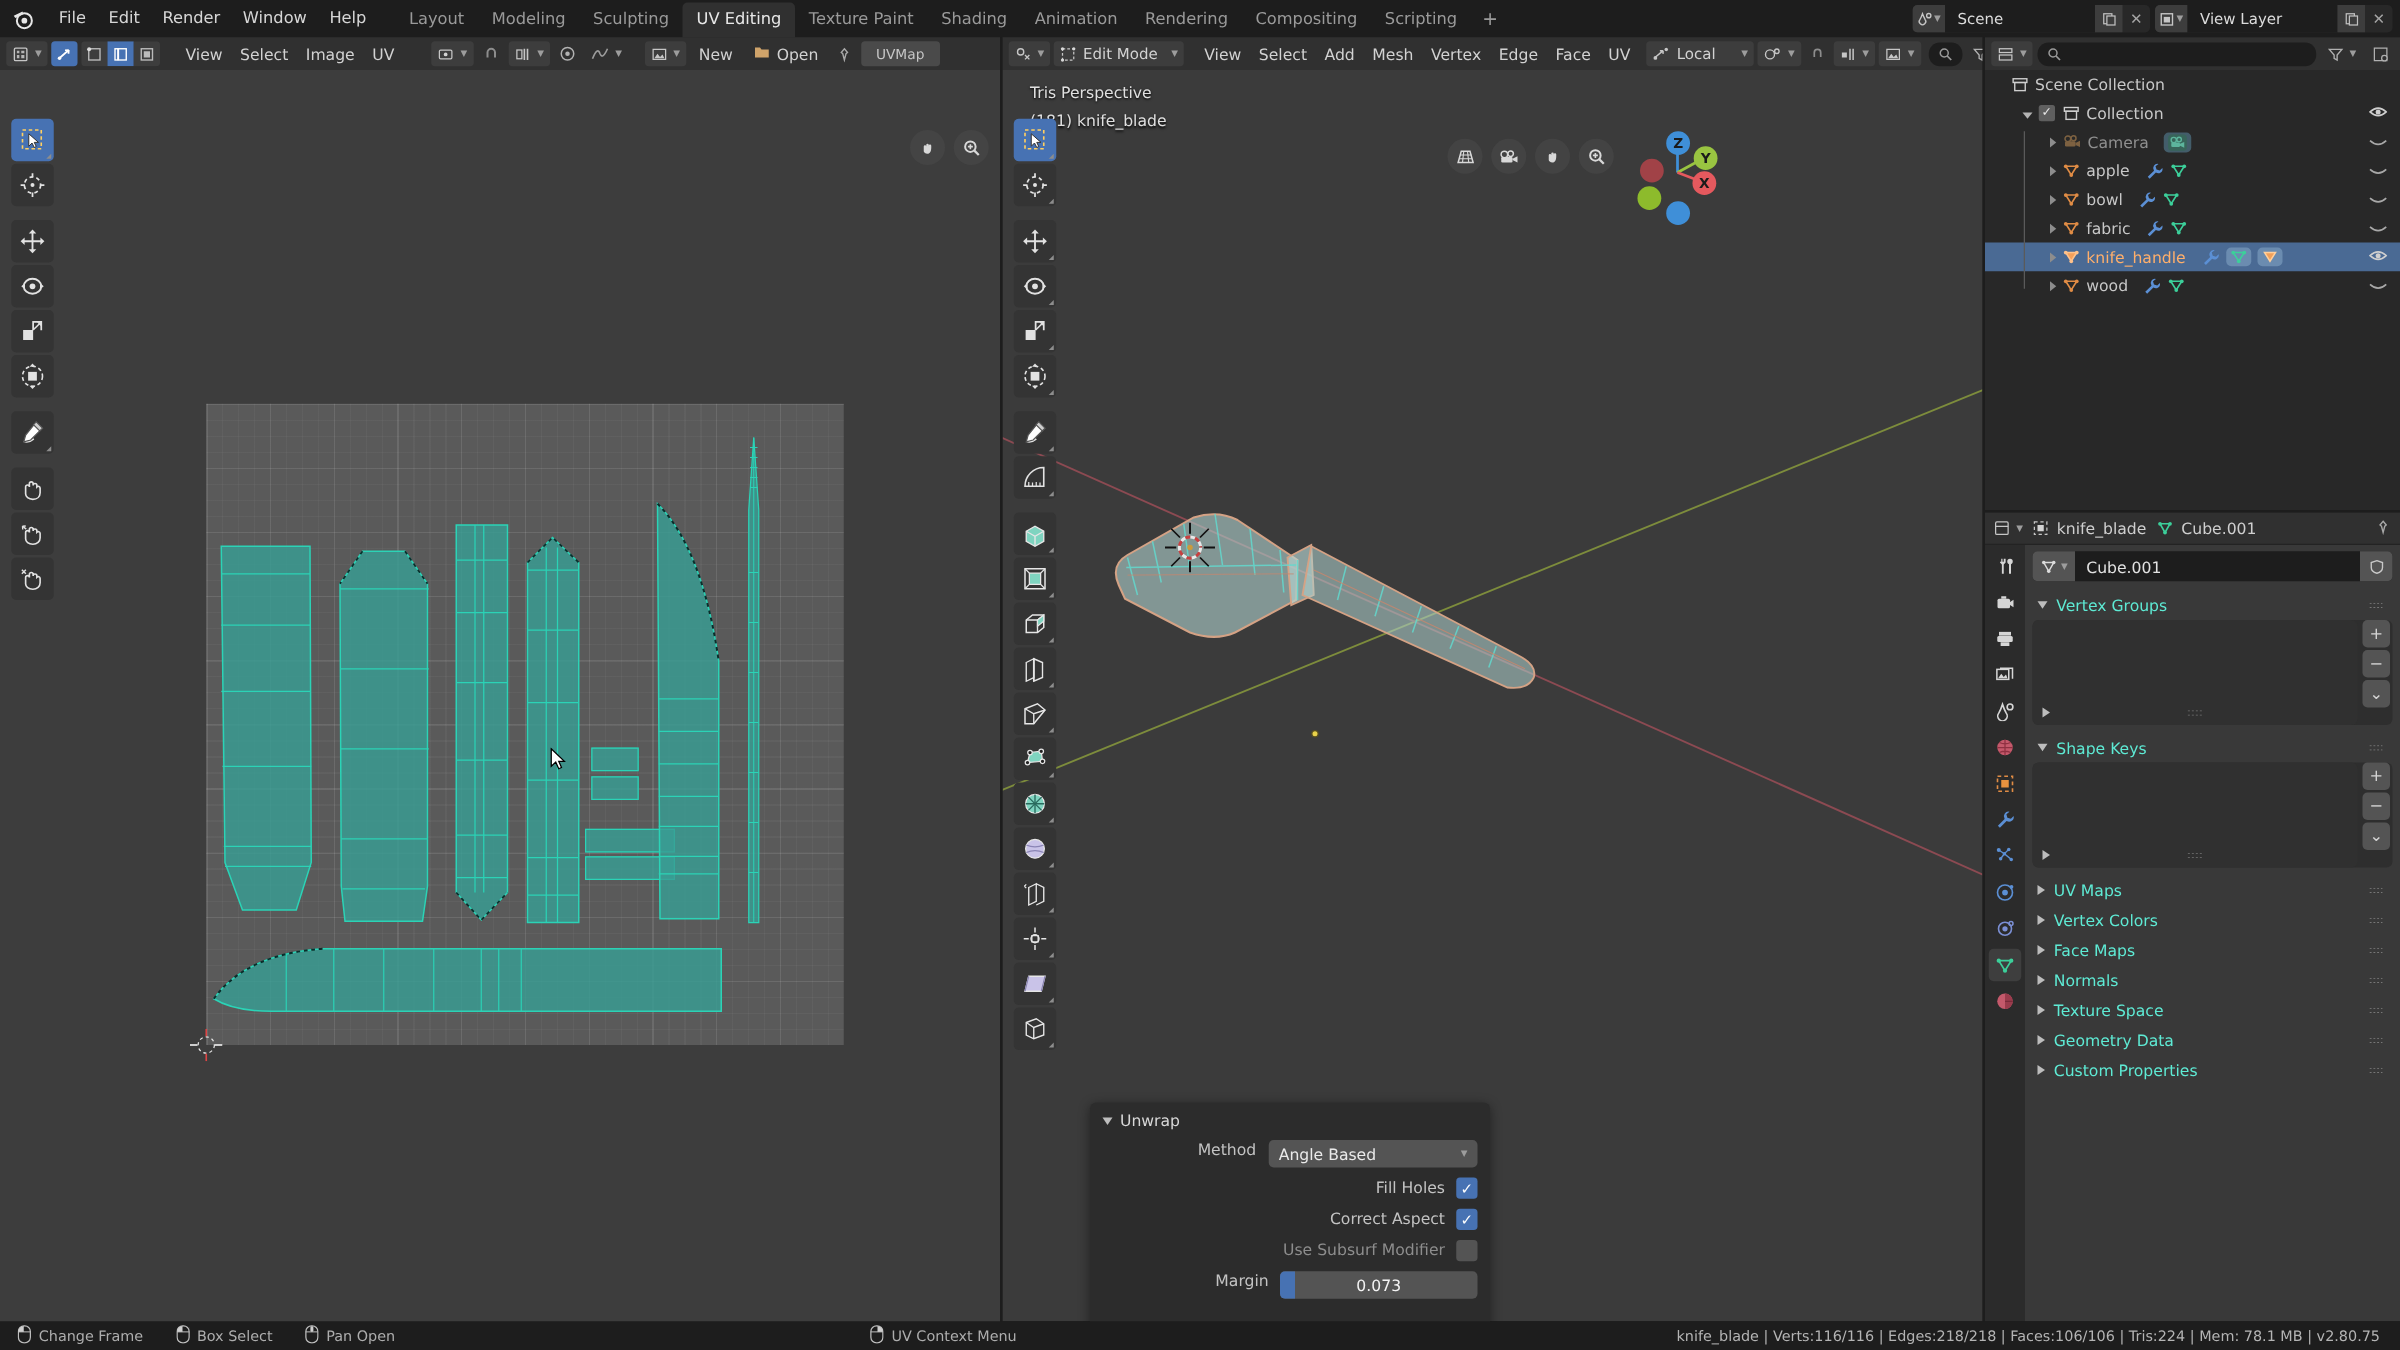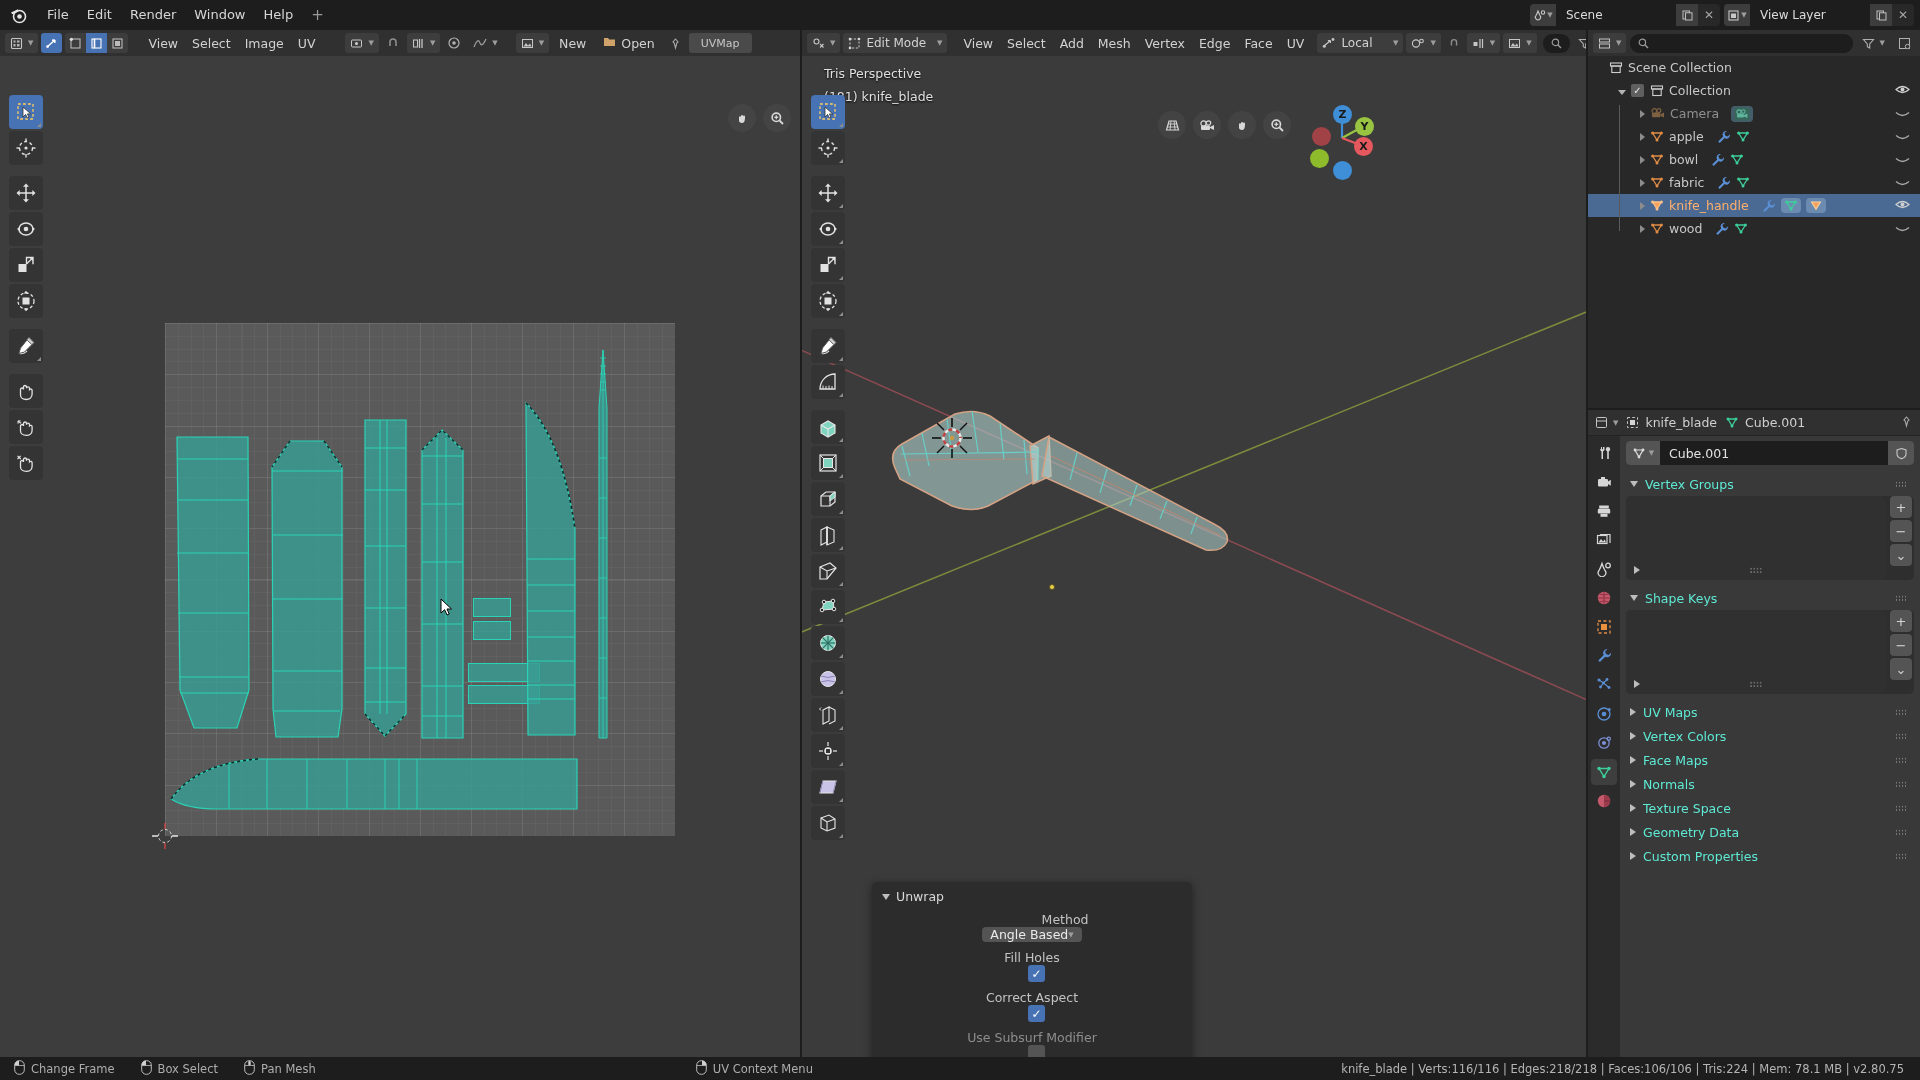--- a/index.html
+++ b/index.html
@@ -149,21 +149,21 @@
 
   
   #unwrap-panel {
     position:absolute; left:872px; top:882px; width:320px; height:196px;
     background:#2c2c2c; border-radius:5px; padding:7px 10px;
     box-shadow:0 2px 9px rgba(0,0,0,.45);
   }
   .panel-title { font-size:12.5px; color:#d8d8d8; display:flex; align-items:center; gap:6px; }
   .tri-down { width:0;height:0;border-left:4.5px solid transparent;border-right:4.5px solid transparent;border-top:6px solid #bdbdbd; }
   .tri-right { width:0;height:0;border-top:4.5px solid transparent;border-bottom:4.5px solid transparent;border-left:6px solid #bdbdbd; }
-  .prow { display:flex; align-items:center; margin-top:8px;flex-direction:column; }
+  .prow { display:flex; margin-top:8px; }
   .plabel { font-size:12.5px; color:#c3c3c3; text-align:right; }
   .pselect {
     flex:1; height:22px; background:#545454; border-radius:4px;
     display:flex; align-items:center; justify-content:space-between;
     padding:0 8px; font-size:12.5px; color:#eaeaea;
   }
   .pcheck {
     width:17px; height:17px; border-radius:3px; background:#4772b3;
     display:flex; align-items:center; justify-content:center;
     color:#fff; font-size:12px; margin-left:9px;
@@ -289,20 +289,32 @@
       <circle cx="11.5" cy="11.5" r="2.3" fill="#e6e6e6"></circle>
       <path d="M3 7.5 L10 4.2 L10.6 6.4 L4.3 9.3 Z" fill="#e6e6e6"></path>
     </svg>
   </div>
   <div id="topmenus" style="display:flex;">
         <div class="menu-item">File</div>
         <div class="menu-item">Edit</div>
         <div class="menu-item">Render</div>
         <div class="menu-item">Window</div>
         <div class="menu-item">Help</div>
+      </div>
+  <div class="wstabs" id="wstabs">
+        <div class="wstab">Layout</div>
+        <div class="wstab">Modeling</div>
+        <div class="wstab">Sculpting</div>
+        <div class="wstab active">UV Editing</div>
+        <div class="wstab">Texture Paint</div>
+        <div class="wstab">Shading</div>
+        <div class="wstab">Animation</div>
+        <div class="wstab">Rendering</div>
+        <div class="wstab">Compositing</div>
+        <div class="wstab">Scripting</div>
       </div>
   <div class="wstab-plus">+</div>
 
   <div class="topbar-right">
     <div class="id-field">
       <div class="id-icon">
         <svg width="13" height="13" viewBox="0 0 13 13">
               <path d="M5 2 q-1 3 -2 4.5 a2.6 2.6 0 1 0 4 0 Q6 4.5 5 2z" fill="none" stroke="#c6c6c6" stroke-width="1.1"></path>
               <circle cx="10" cy="3.5" r="1.7" fill="none" stroke="#c6c6c6" stroke-width="1.1"></circle>
             </svg>
@@ -1587,21 +1599,21 @@
           <span>Box Select</span>
         </div>
         <div class="sb-item" style="margin-right: 380px;">
           <span><svg width="11" height="15" viewBox="0 0 11 15">
               <rect x=".7" y=".7" width="9.6" height="13.6" rx="4.5" fill="none" stroke="#bdbdbd" stroke-width="1"></rect>
               <path d="M.7 5.5 V5 a4.5 4.5 0 0 1 4.3-4.3 V5.5z" fill="none"></path>
               <rect x="4.3" y="1" width="2.4" height="4.5" rx="1.1" fill="#cfcfcf"></rect>
               <path d="M10.3 5.5 V5 a4.5 4.5 0 0 0-4.3-4.3 V5.5z" fill="none"></path>
               <line x1=".7" y1="5.5" x2="10.3" y2="5.5" stroke="#bdbdbd" stroke-width=".8"></line>
             </svg></span>
-          <span>Pan Mesh</span>
+          <span>Pan Open</span>
         </div>
         <div class="sb-item">
           <span><svg width="11" height="15" viewBox="0 0 11 15">
               <rect x=".7" y=".7" width="9.6" height="13.6" rx="4.5" fill="none" stroke="#bdbdbd" stroke-width="1"></rect>
               <path d="M.7 5.5 V5 a4.5 4.5 0 0 1 4.3-4.3 V5.5z" fill="none"></path>
               <rect x="4.3" y="1" width="2.4" height="4.5" rx="1.1" fill="none"></rect>
               <path d="M10.3 5.5 V5 a4.5 4.5 0 0 0-4.3-4.3 V5.5z" fill="#cfcfcf"></path>
               <line x1=".7" y1="5.5" x2="10.3" y2="5.5" stroke="#bdbdbd" stroke-width=".8"></line>
             </svg></span>
           <span>UV Context Menu</span>

